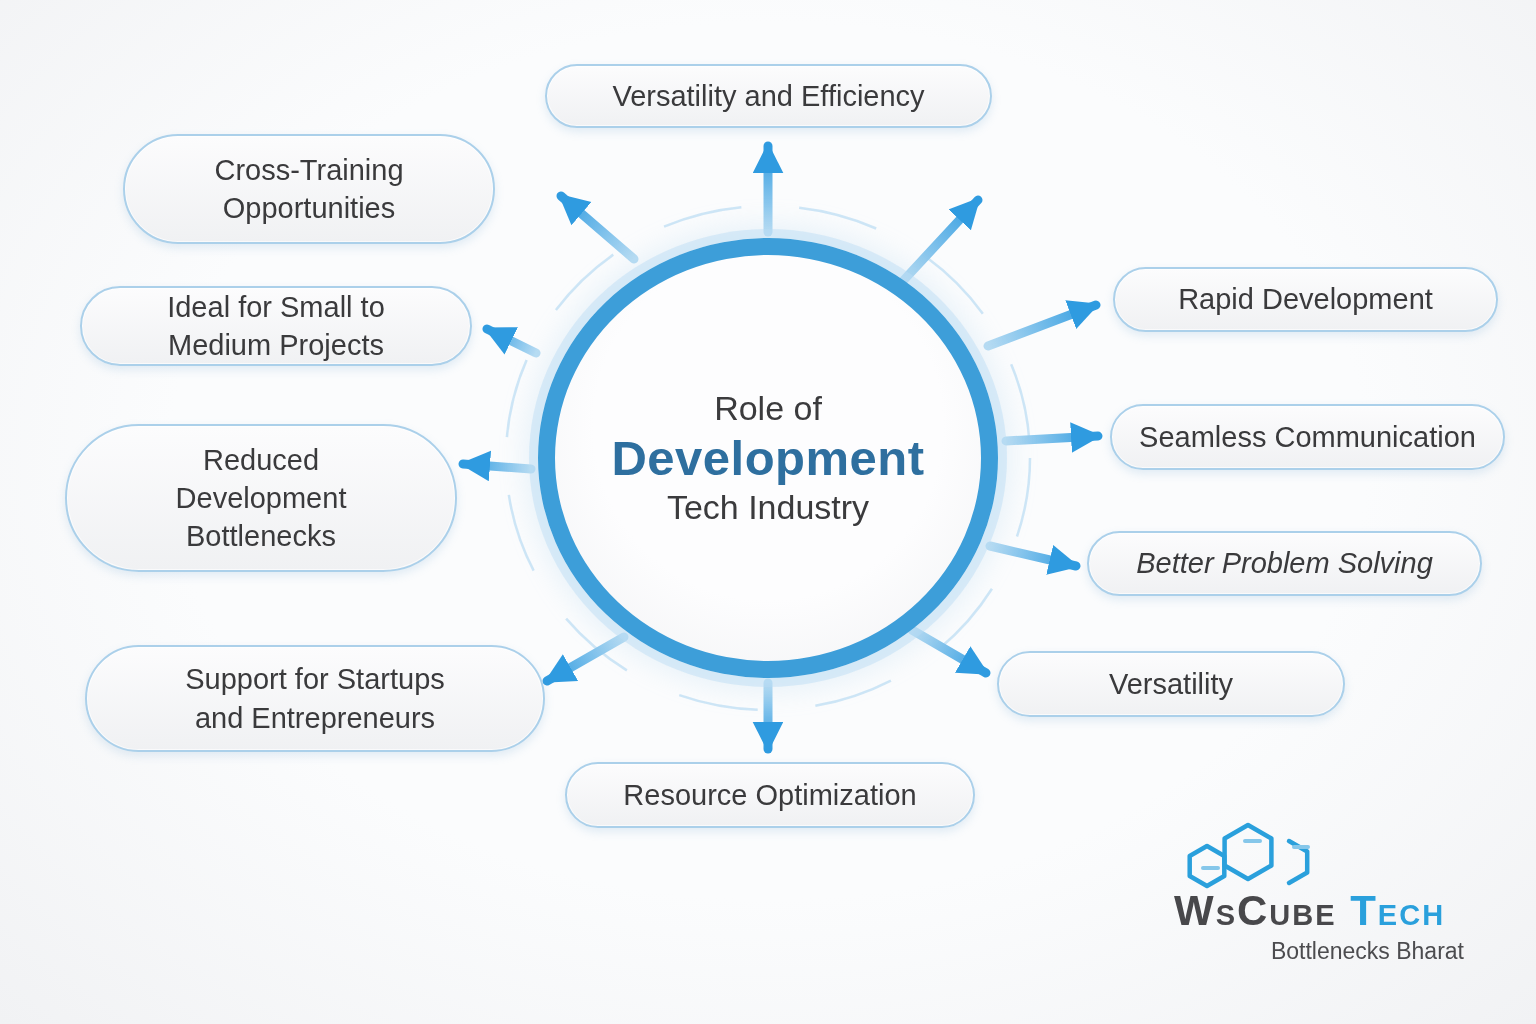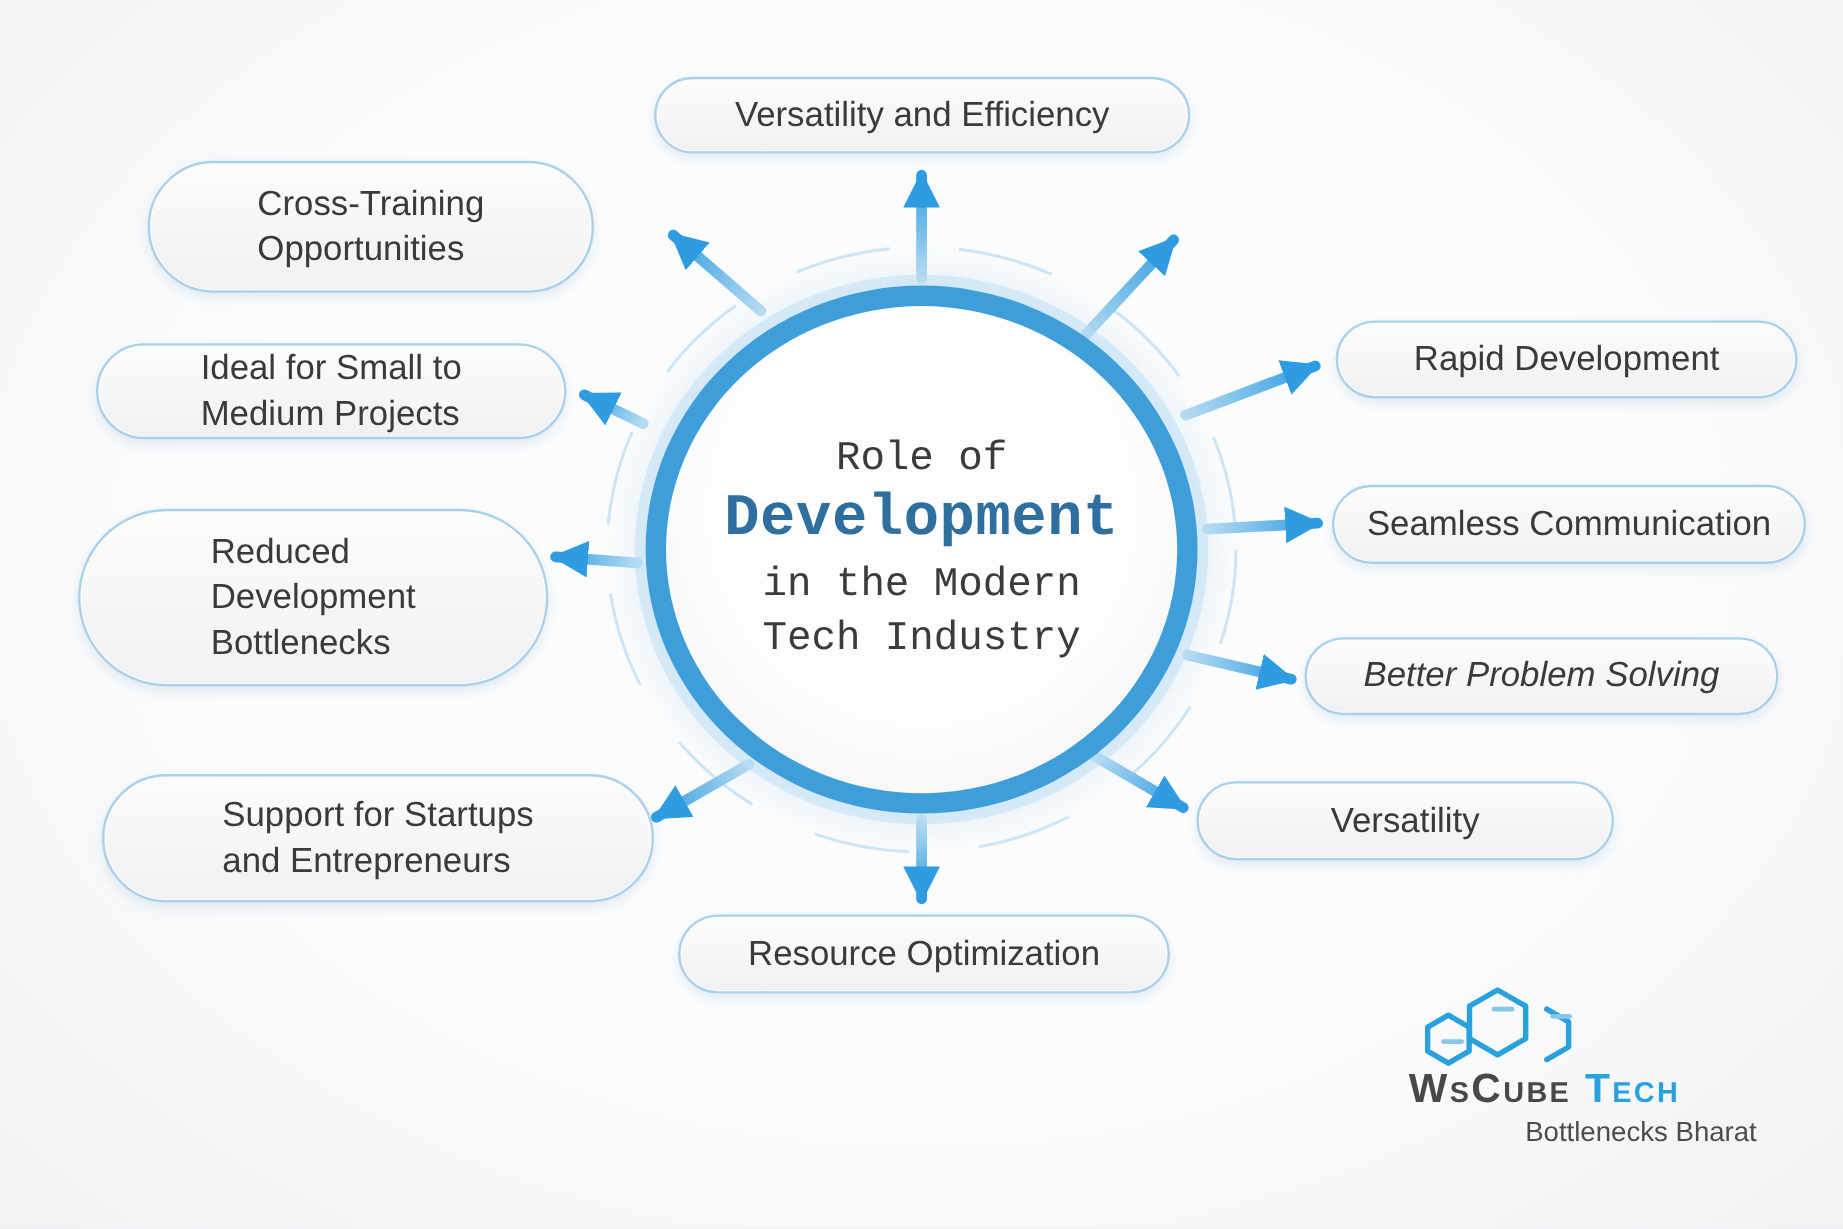--- a/index.html
+++ b/index.html
@@ -11,38 +11,37 @@
   #arrow-layer { position:absolute; left:0; top:0; width:1536px; height:1024px; pointer-events:none; }
 
   .center-circle {
     position:absolute; left:538px; top:238px; width:460px; height:440px;
     border-radius:50%; box-sizing:border-box;
     border:17px solid #3d9ed9;
     background: radial-gradient(circle at 50% 42%, #fdfdfe 55%, #f0f1f3 100%);
     box-shadow: 0 0 0 9px rgba(184,219,243,.45), 0 0 26px 14px rgba(170,208,238,.22);
     display:flex; flex-direction:column; align-items:center; justify-content:center;
     text-align:right;
-    font-family:Liberation Mono, monospace;
   }
   .t-small { font-size:34px; color:#3b3b3d; line-height:1.3; }
   .t-big   { font-size:49px; font-weight:bold; color:#2e6f9f; line-height:1.12; letter-spacing:.5px; }
   .gap-top { margin-top:6px; }
 
   .pill {
     position:absolute; display:flex; align-items:center; justify-content:center;
-    box-sizing:border-box; padding:0 22px;
+    text-align:center; box-sizing:border-box; padding:0 22px;
     background: linear-gradient(180deg, #fcfcfd 0%, #f0f1f3 100%);
     border:2px solid #abd0ea; border-radius:999px;
     color:#3a3a3c; font-size:29px; line-height:1.32; white-space:pre-line;
     box-shadow: 0 4px 10px rgba(120,170,210,.20), inset 0 0 0 1px rgba(255,255,255,.65);
   }
 
   .logo { position:absolute; left:1170px; top:818px; width:318px; }
   .logo svg { display:block; }
-  .brand { font-size:34px; font-weight:bold; color:#48484b; font-variant:small-caps;
+  .brand { font-size:42px; font-weight:bold; color:#48484b; font-variant:small-caps;
            letter-spacing:2px; line-height:1.0; padding-left:4px; white-space:nowrap; }
   .brand .tech { color:#2aa0dc; }
   .tagline { font-size:23px; color:#4c4c4f; text-align:right; padding-right:24px; margin-top:6px; }
 </style>
 </head>
 <body>
 
 <div class="canvas">
 
   <svg id="arrow-layer" viewBox="0 0 1536 1024">
@@ -107,21 +106,20 @@
         <line x1="624" y1="637" x2="547" y2="681" stroke="url(#g7)" stroke-width="9" stroke-linecap="round" marker-end="url(#ah)"></line>
         <line x1="531" y1="469" x2="463" y2="464" stroke="url(#g8)" stroke-width="9" stroke-linecap="round" marker-end="url(#ah)"></line>
         <line x1="536" y1="353" x2="487" y2="329" stroke="url(#g9)" stroke-width="9" stroke-linecap="round" marker-end="url(#ah)"></line>
         <line x1="634" y1="259" x2="561" y2="196" stroke="url(#g10)" stroke-width="9" stroke-linecap="round" marker-end="url(#ah)"></line>
       </g>
   </svg>
 
   <div class="center-circle">
     <div class="t-small">Role of</div>
     <div class="t-big">Development</div>
-    <div class="t-small gap-top">in the Modern</div>
     <div class="t-small">Tech Industry</div>
   </div>
 
   <div class="pill" style="left:545px; top:64px;  width:447px; height:64px;">Versatility and Efficiency</div>
   <div class="pill" style="left:1113px;top:267px; width:385px; height:65px;">Rapid Development</div>
   <div class="pill" style="left:1110px;top:404px; width:395px; height:66px;">Seamless Communication</div>
   <div class="pill" style="left:1087px;top:531px; width:395px; height:65px;font-style:italic;">Better Problem Solving</div>
   <div class="pill" style="left:997px; top:651px; width:348px; height:66px;">Versatility</div>
   <div class="pill" style="left:85px;  top:645px; width:460px; height:107px;">Support for Startups
 and Entrepreneurs</div>

